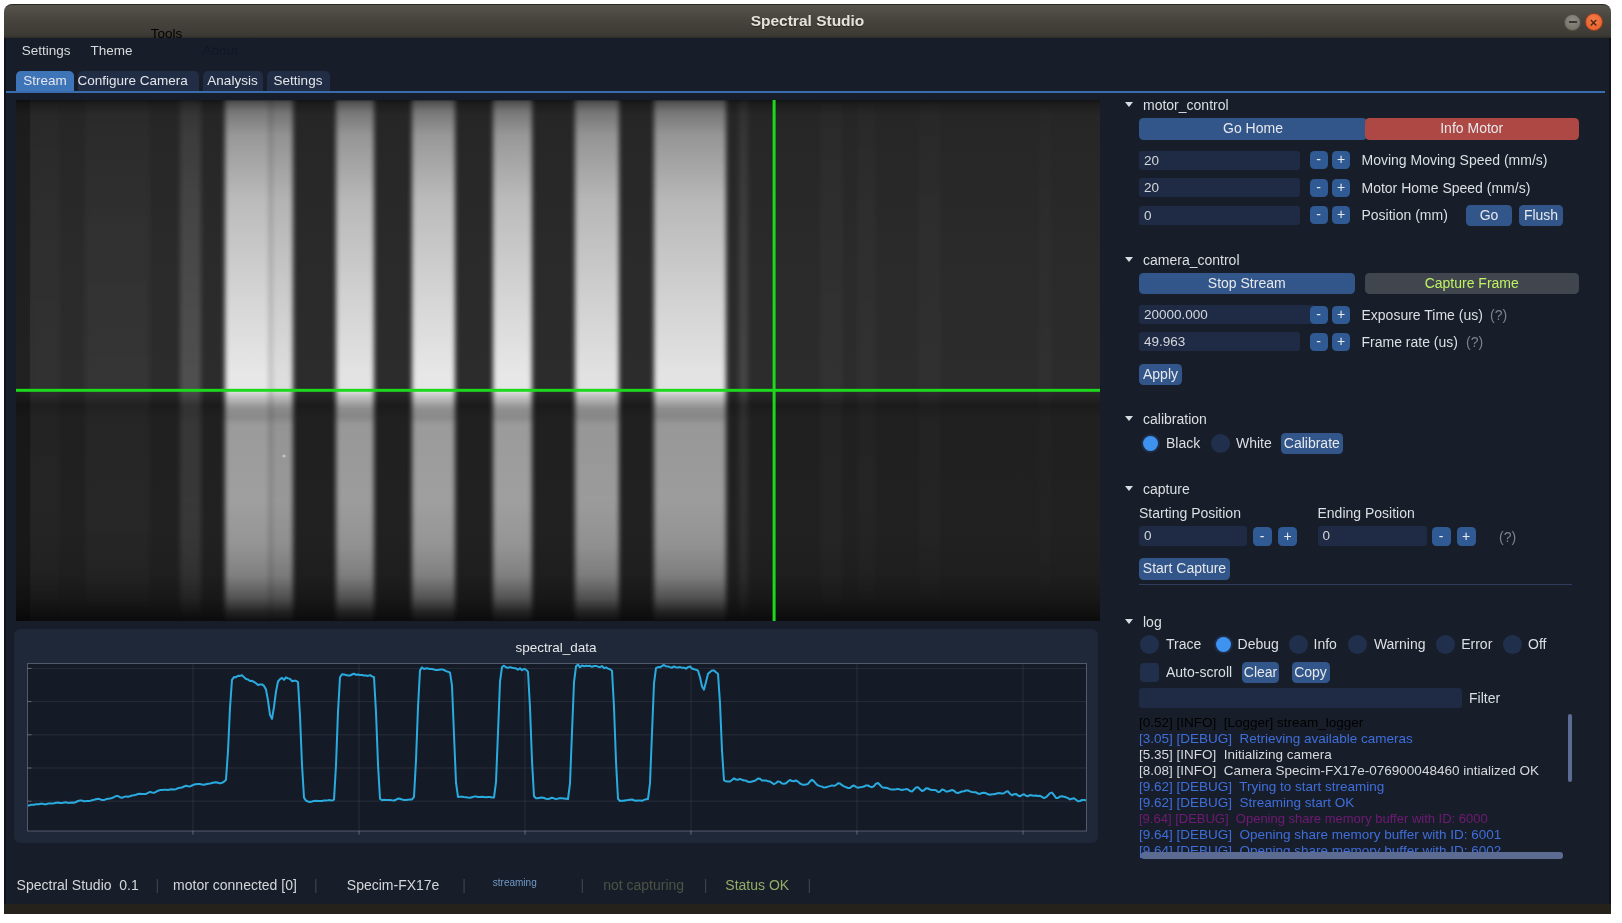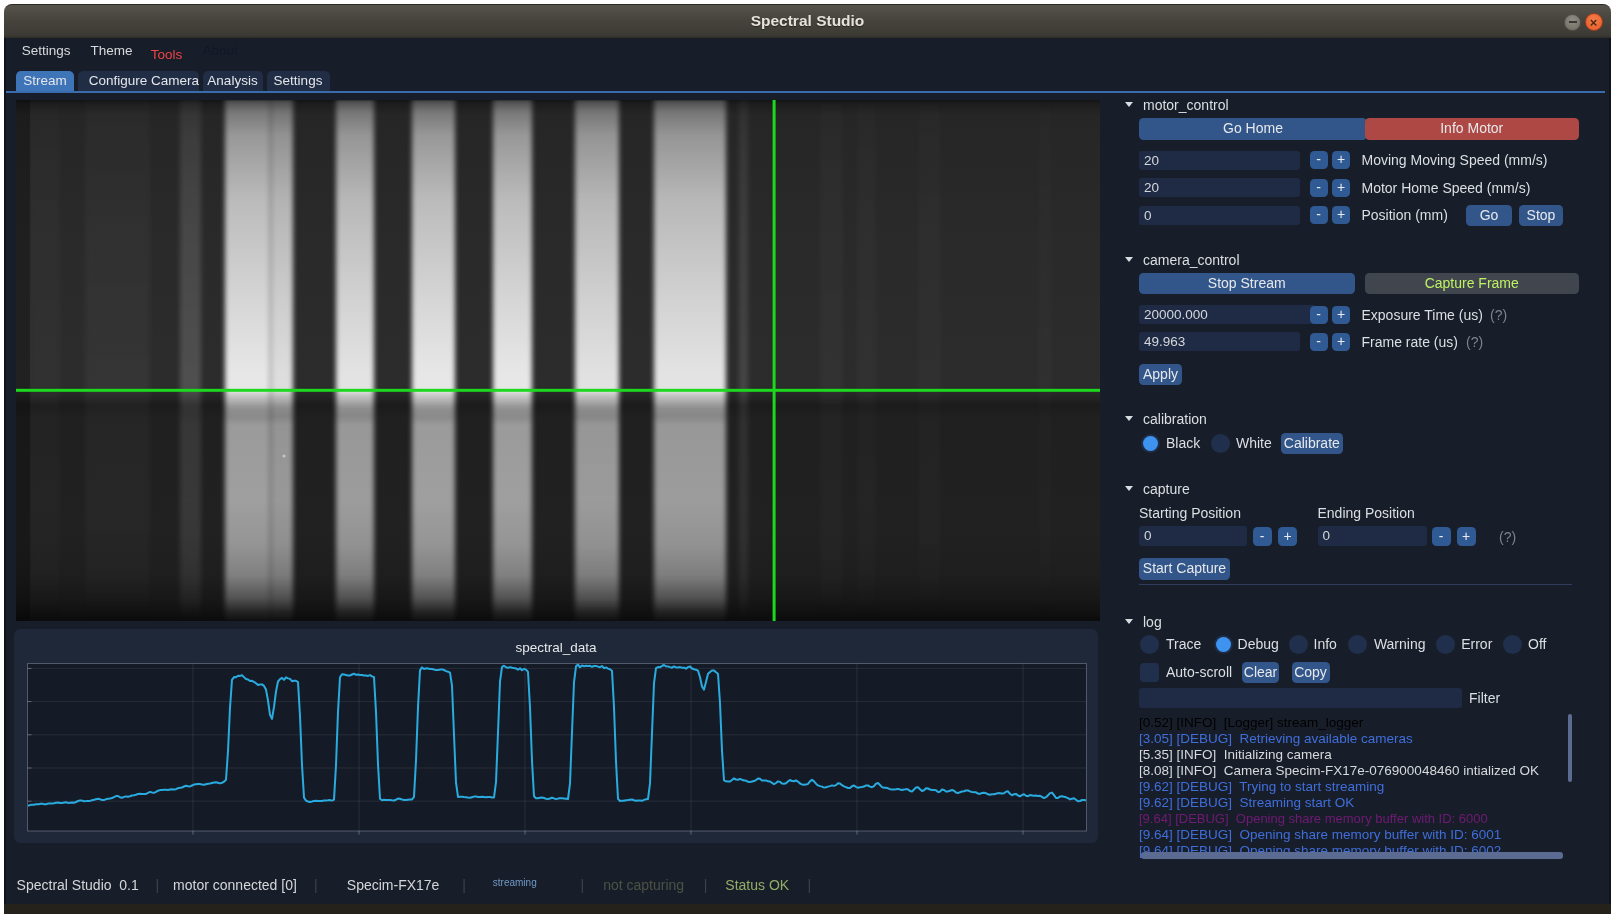--- a/index.html
+++ b/index.html
@@ -20,24 +20,24 @@
 <div style="position:absolute;left:4px;top:904px;width:1607px;height:10px;background:#25221b"></div>
 <div style="position:absolute;left:4px;top:4px;width:1607px;height:34px;text-align:center;line-height:34px;font-size:15.5px;font-weight:bold;color:#e6e2da;text-shadow:0 1px 1px rgba(0,0,0,0.45)">Spectral Studio</div>
 
 <div style="position:absolute;left:1564px;top:13.7px;width:17px;height:17px;border-radius:50%;background:radial-gradient(circle at 50% 35%, #8f8c84, #6e6b63);border:1px solid #55524a"></div>
 <div style="position:absolute;left:1568.5px;top:21.2px;width:8px;height:2px;background:#3a382f"></div>
 <div style="position:absolute;left:1584.5px;top:13.2px;width:18px;height:18px;border-radius:50%;background:radial-gradient(circle at 50% 35%, #f47b4a, #e95b28);border:1px solid #9a3f1b"></div>
 <div style="position:absolute;left:1589px;top:17.5px;width:9px;height:9px;color:#4a2b10;font-size:13px;line-height:9px;font-weight:bold;text-align:center">×</div>
 
 <div style="position:absolute;left:21.8px;top:43px;font-size:13.5px;color:#d8dade">Settings</div>
 <div style="position:absolute;left:90.6px;top:43px;font-size:13.5px;color:#d8dade">Theme</div>
-<div style="position:absolute;left:150.7px;top:47px;font-size:13.5px;color:#ef4444">Tools</div>
+<div style="position:absolute;left:150.7px;top:26px;font-size:13.5px;color:#000000">Tools</div>
 <div style="position:absolute;left:202.5px;top:43px;font-size:13.5px;color:#0f172a">About</div>
 <div style="position:absolute;left:16px;top:71px;width:58px;height:20px;border-radius:5px 5px 0 0;background:#3e74b8;color:#e4e6ea;font-size:13.5px;text-align:center;line-height:20px">Stream</div>
-<div style="position:absolute;left:77.5px;top:71px;width:121.5px;height:20px;border-radius:5px 5px 0 0;background:#202d45;color:#e4e6ea;font-size:13.5px;text-align:right;line-height:20px">Configure Camera</div>
+<div style="position:absolute;left:77.5px;top:71px;width:121.5px;height:20px;border-radius:5px 5px 0 0;background:#202d45;color:#e4e6ea;font-size:13.5px;text-align:left;line-height:20px">Configure Camera</div>
 <div style="position:absolute;left:202.5px;top:71px;width:60px;height:20px;border-radius:5px 5px 0 0;background:#202d45;color:#e4e6ea;font-size:13.5px;text-align:center;line-height:20px">Analysis</div>
 <div style="position:absolute;left:266.5px;top:71px;width:63px;height:20px;border-radius:5px 5px 0 0;background:#202d45;color:#e4e6ea;font-size:13.5px;text-align:center;line-height:20px">Settings</div>
 <div style="position:absolute;left:6px;top:91px;width:1599px;height:2px;background:#3a6cad"></div>
 <svg width="1084" height="521" viewBox="16 100 1084 521" style="position:absolute;left:16px;top:100px">
 <defs>
 <linearGradient id="bgv" x1="0" y1="100" x2="0" y2="621" gradientUnits="userSpaceOnUse">
 <stop offset="0" stop-color="#141414"></stop>
         <stop offset="0.008" stop-color="#1d1d1d"></stop>
 <stop offset="0.029" stop-color="#262626"></stop>
         <stop offset="0.288" stop-color="#2a2a2a"></stop>
@@ -140,21 +140,21 @@
 <div class="lbl" style="left:1361.5px;top:152.0px">Moving Moving Speed (mm/s)</div>
 <div class="inp" style="left:1139px;top:178px;width:161px;height:19px;line-height:19px">20</div>
 <div class="sq" style="left:1309.5px;top:178.5px;width:18px;height:18px;line-height:17px">-</div>
 <div class="sq" style="left:1332px;top:178.5px;width:18px;height:18px;line-height:17px">+</div>
 <div class="lbl" style="left:1361.5px;top:179.5px">Motor Home Speed (mm/s)</div>
 <div class="inp" style="left:1139px;top:205.5px;width:161px;height:19px;line-height:19px">0</div>
 <div class="sq" style="left:1309.5px;top:206.0px;width:18px;height:18px;line-height:17px">-</div>
 <div class="sq" style="left:1332px;top:206.0px;width:18px;height:18px;line-height:17px">+</div>
 <div class="lbl" style="left:1361.5px;top:207.0px">Position (mm)</div>
 <div class="btn" style="left:1466px;top:205px;width:46px;height:21px;line-height:21px">Go</div>
-<div class="btn" style="left:1519px;top:205px;width:44px;height:21px;line-height:21px">Stop</div>
+<div class="btn" style="left:1519px;top:205px;width:44px;height:21px;line-height:21px">Flush</div>
 <div style="position:absolute;left:1124.5px;top:256.5px;width:0;height:0;border-left:4px solid transparent;border-right:4px solid transparent;border-top:5.5px solid #d9dce0"></div>
 <div class="lbl" style="left:1143px;top:251.5px">camera_control</div>
 <div class="btn" style="left:1139px;top:272.5px;width:215.5px;height:21.5px;line-height:21.5px">Stop Stream</div>
 <div class="btn dis" style="left:1364.5px;top:272.5px;width:214.5px;height:21.5px;line-height:21.5px">Capture Frame</div>
 <div class="inp" style="left:1139px;top:305px;width:177px;height:19px;line-height:19px">20000.000</div>
 <div class="sq" style="left:1309.5px;top:305.5px;width:18px;height:18px;line-height:17px">-</div>
 <div class="sq" style="left:1332px;top:305.5px;width:18px;height:18px;line-height:17px">+</div>
 <div class="lbl" style="left:1361.5px;top:306.5px">Exposure Time (us)</div>
 <div class="lbl gray" style="left:1490px;top:306.5px">(?)</div>
 <div class="inp" style="left:1139px;top:332px;width:161px;height:19px;line-height:19px">49.963</div>

